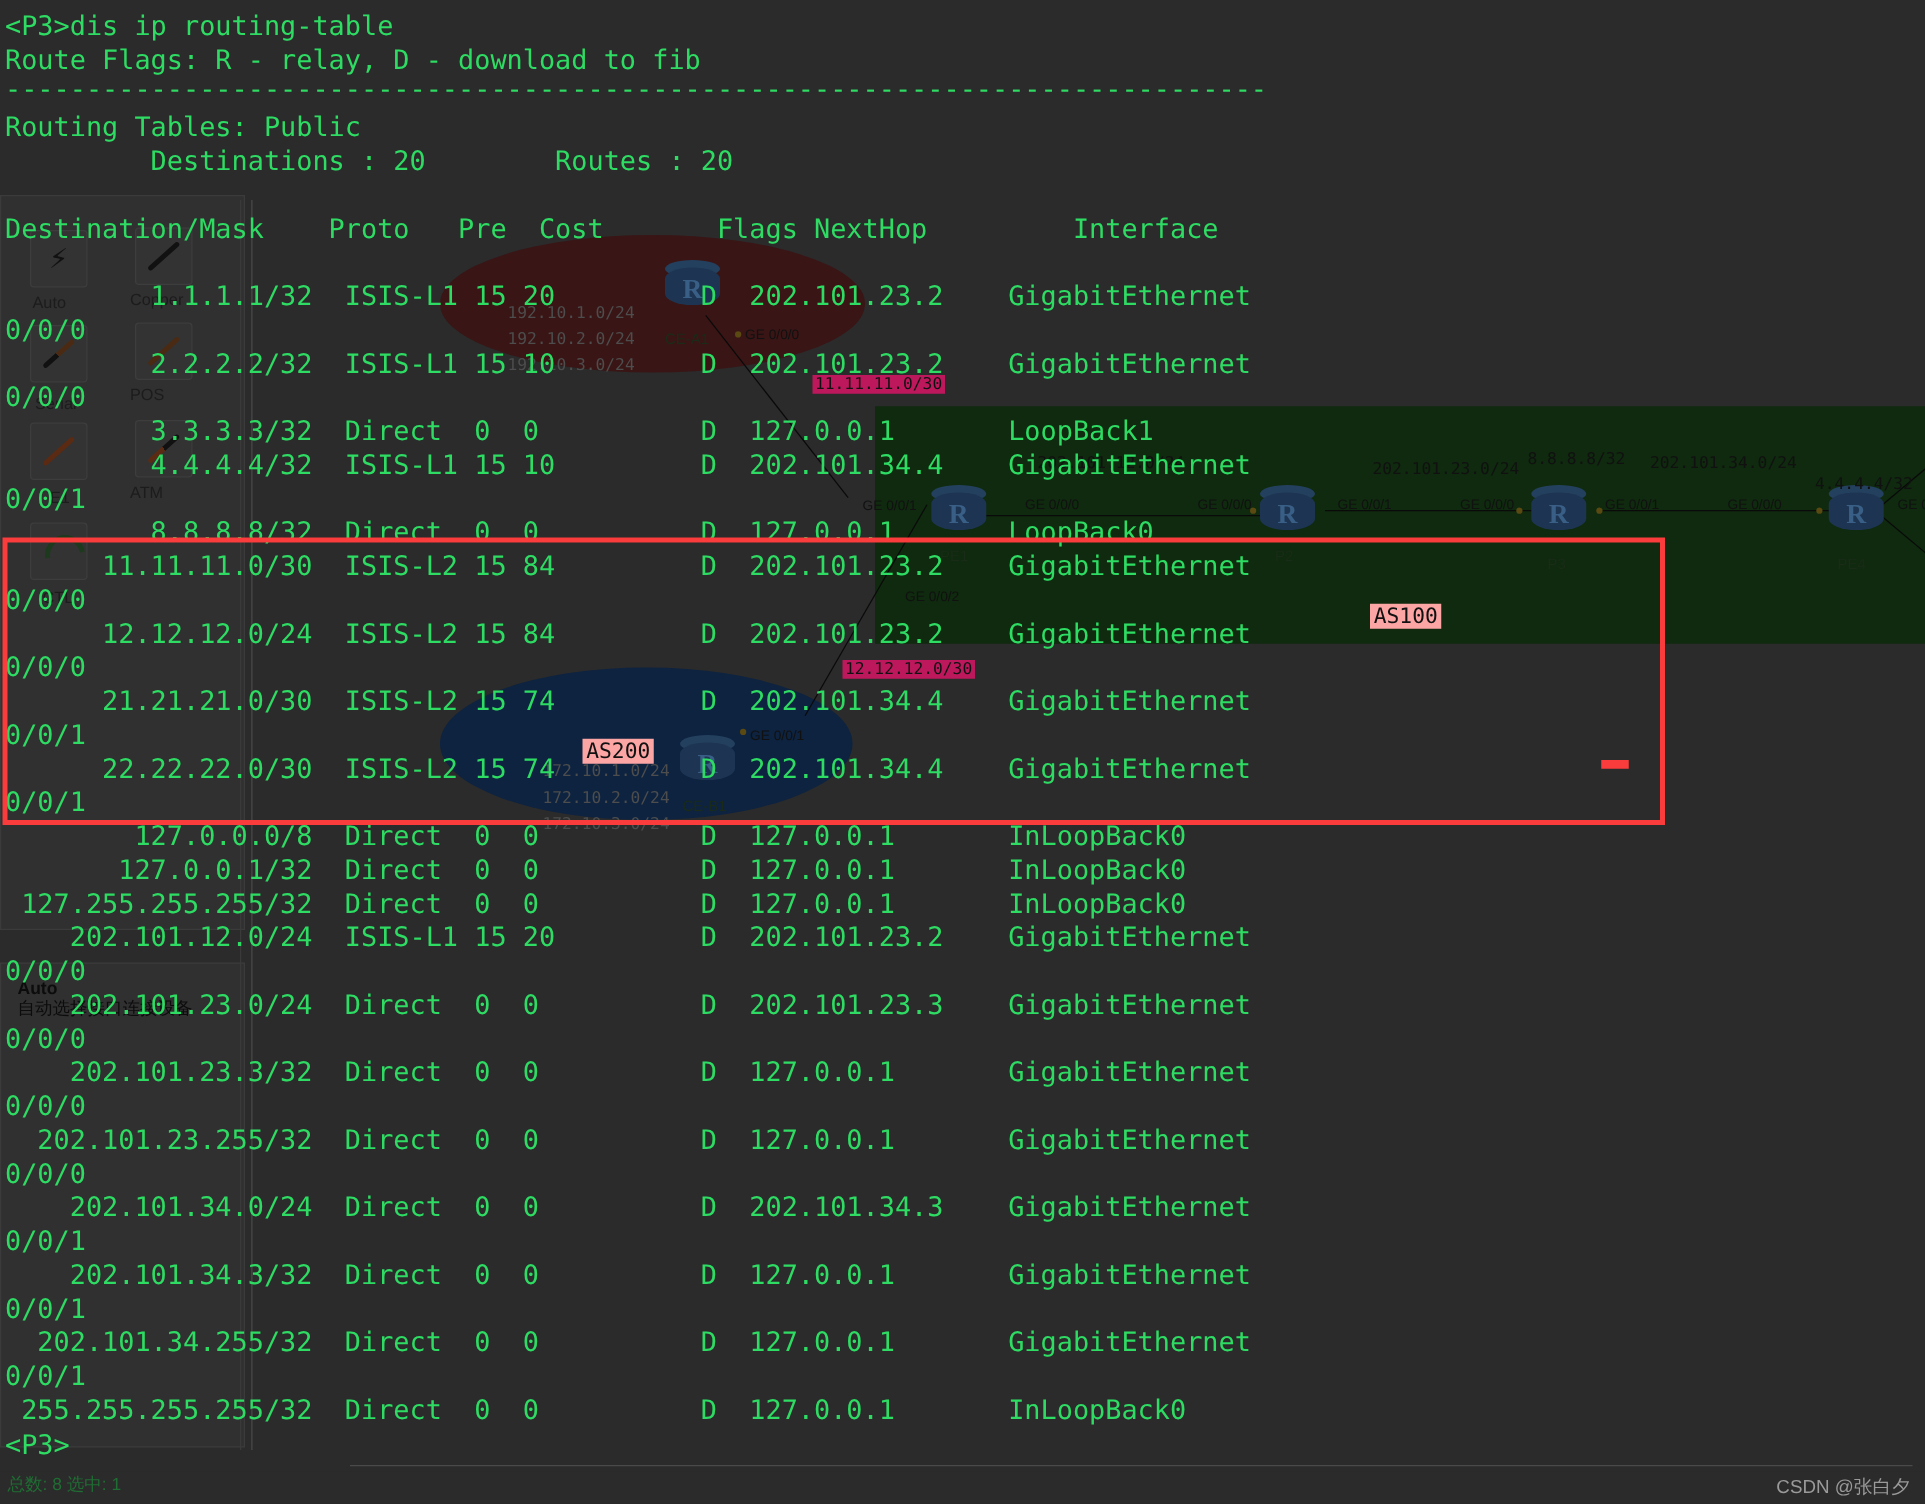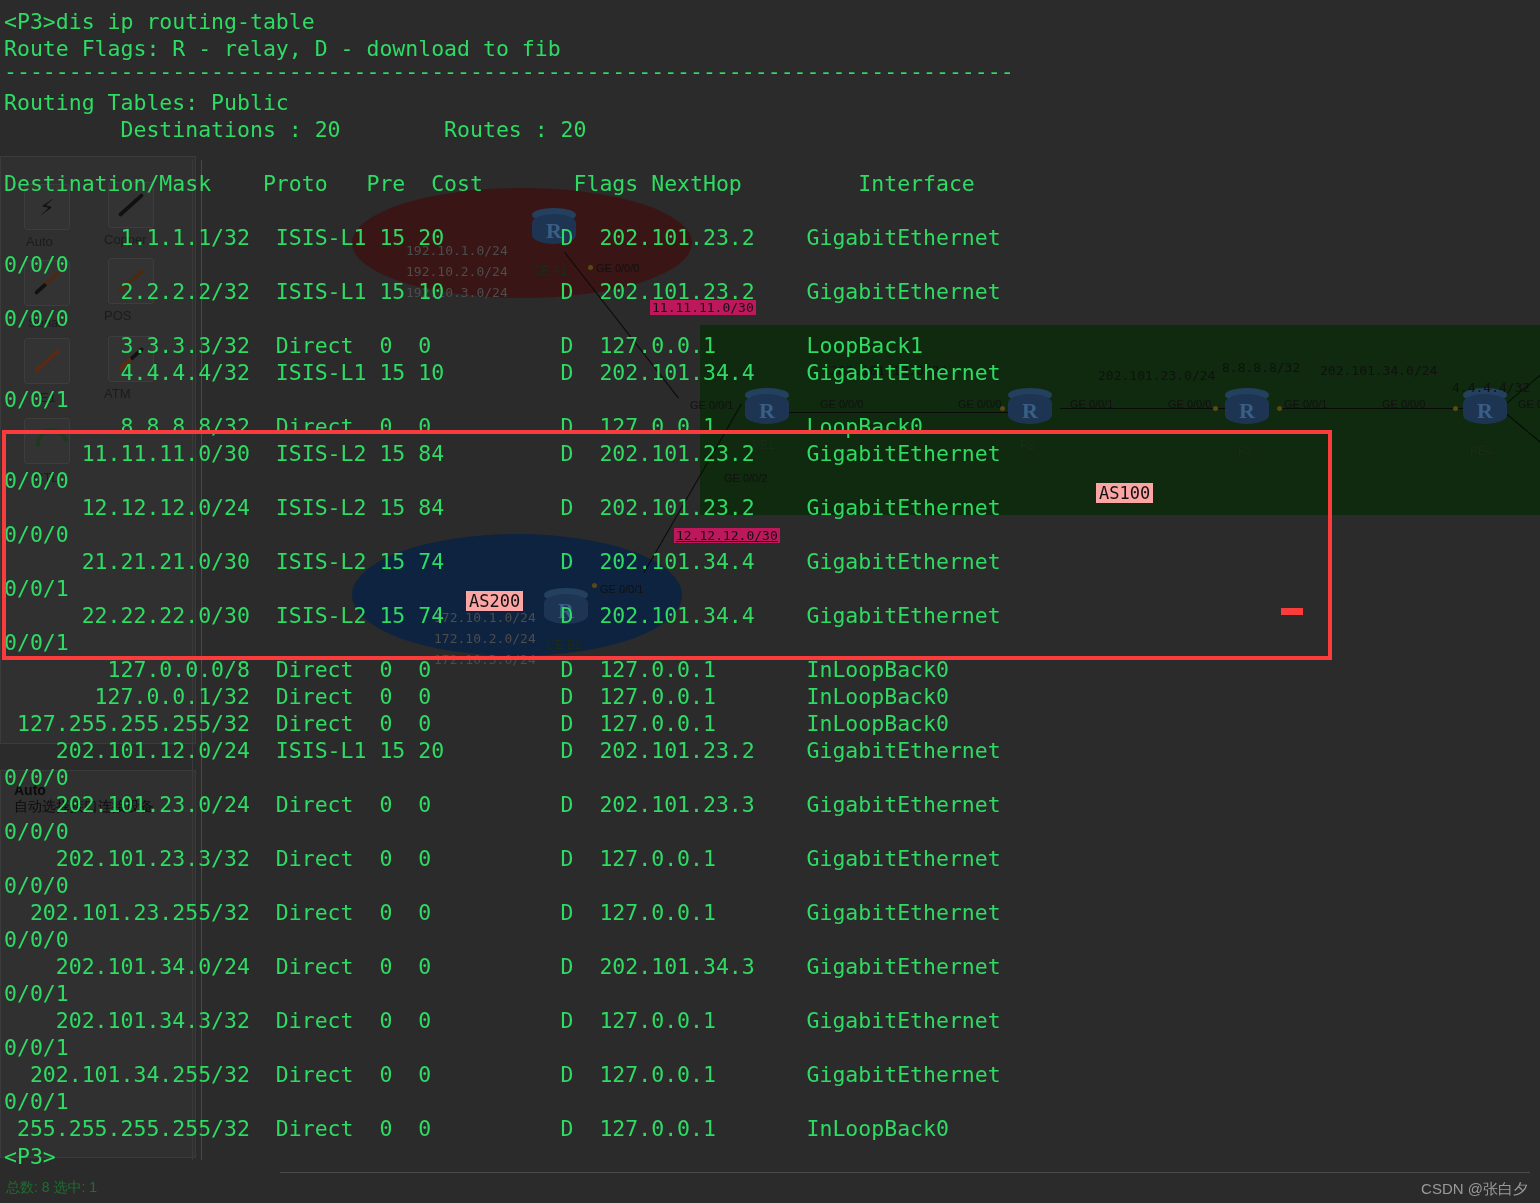--- a/index.html
+++ b/index.html
@@ -315,21 +315,21 @@
     <div class="if-label" style="left:820px; top:398px;">GE 0/0/0</div>
     <div class="if-label" style="left:958px; top:398px;">GE 0/0/0</div>
     <div class="if-label" style="left:1070px; top:398px;">GE 0/0/1</div>
     <div class="if-label" style="left:1168px; top:398px;">GE 0/0/0</div>
     <div class="if-label" style="left:1284px; top:398px;">GE 0/0/1</div>
     <div class="if-label" style="left:1382px; top:398px;">GE 0/0/0</div>
     <div class="if-label" style="left:1518px; top:398px;">GE 0/0/0</div>
     <div class="if-label" style="left:600px; top:583px;">GE 0/0/1</div>
 
     <div class="net-label hl" style="left:650px; top:300px;">11.11.11.0/30</div>
-    <div class="net-label hl" style="left:674px; top:528px;text-decoration:underline;">12.12.12.0/30</div>
+    <div class="net-label hl" style="left:674px; top:528px;">12.12.12.0/30</div>
     <div class="net-label" style="left:830px; top:363px;">202.101.12.0/24</div>
     <div class="net-label" style="left:1098px; top:368px;">202.101.23.0/24</div>
     <div class="net-label" style="left:1320px; top:363px;">202.101.34.0/24</div>
     <div class="net-label" style="left:1222px; top:360px;">8.8.8.8/32</div>
     <div class="net-label" style="left:1452px; top:360px;margin-top:20px;">4.4.4.4/32</div>
 
     <div class="as-label" style="left:1096px; top:483px;">AS100</div>
     <div class="as-label" style="left:466px; top:591px;text-align:right;">AS200</div>
 
     <div class="ce-net" style="left:406px; top:212px;margin-top:28px;">

